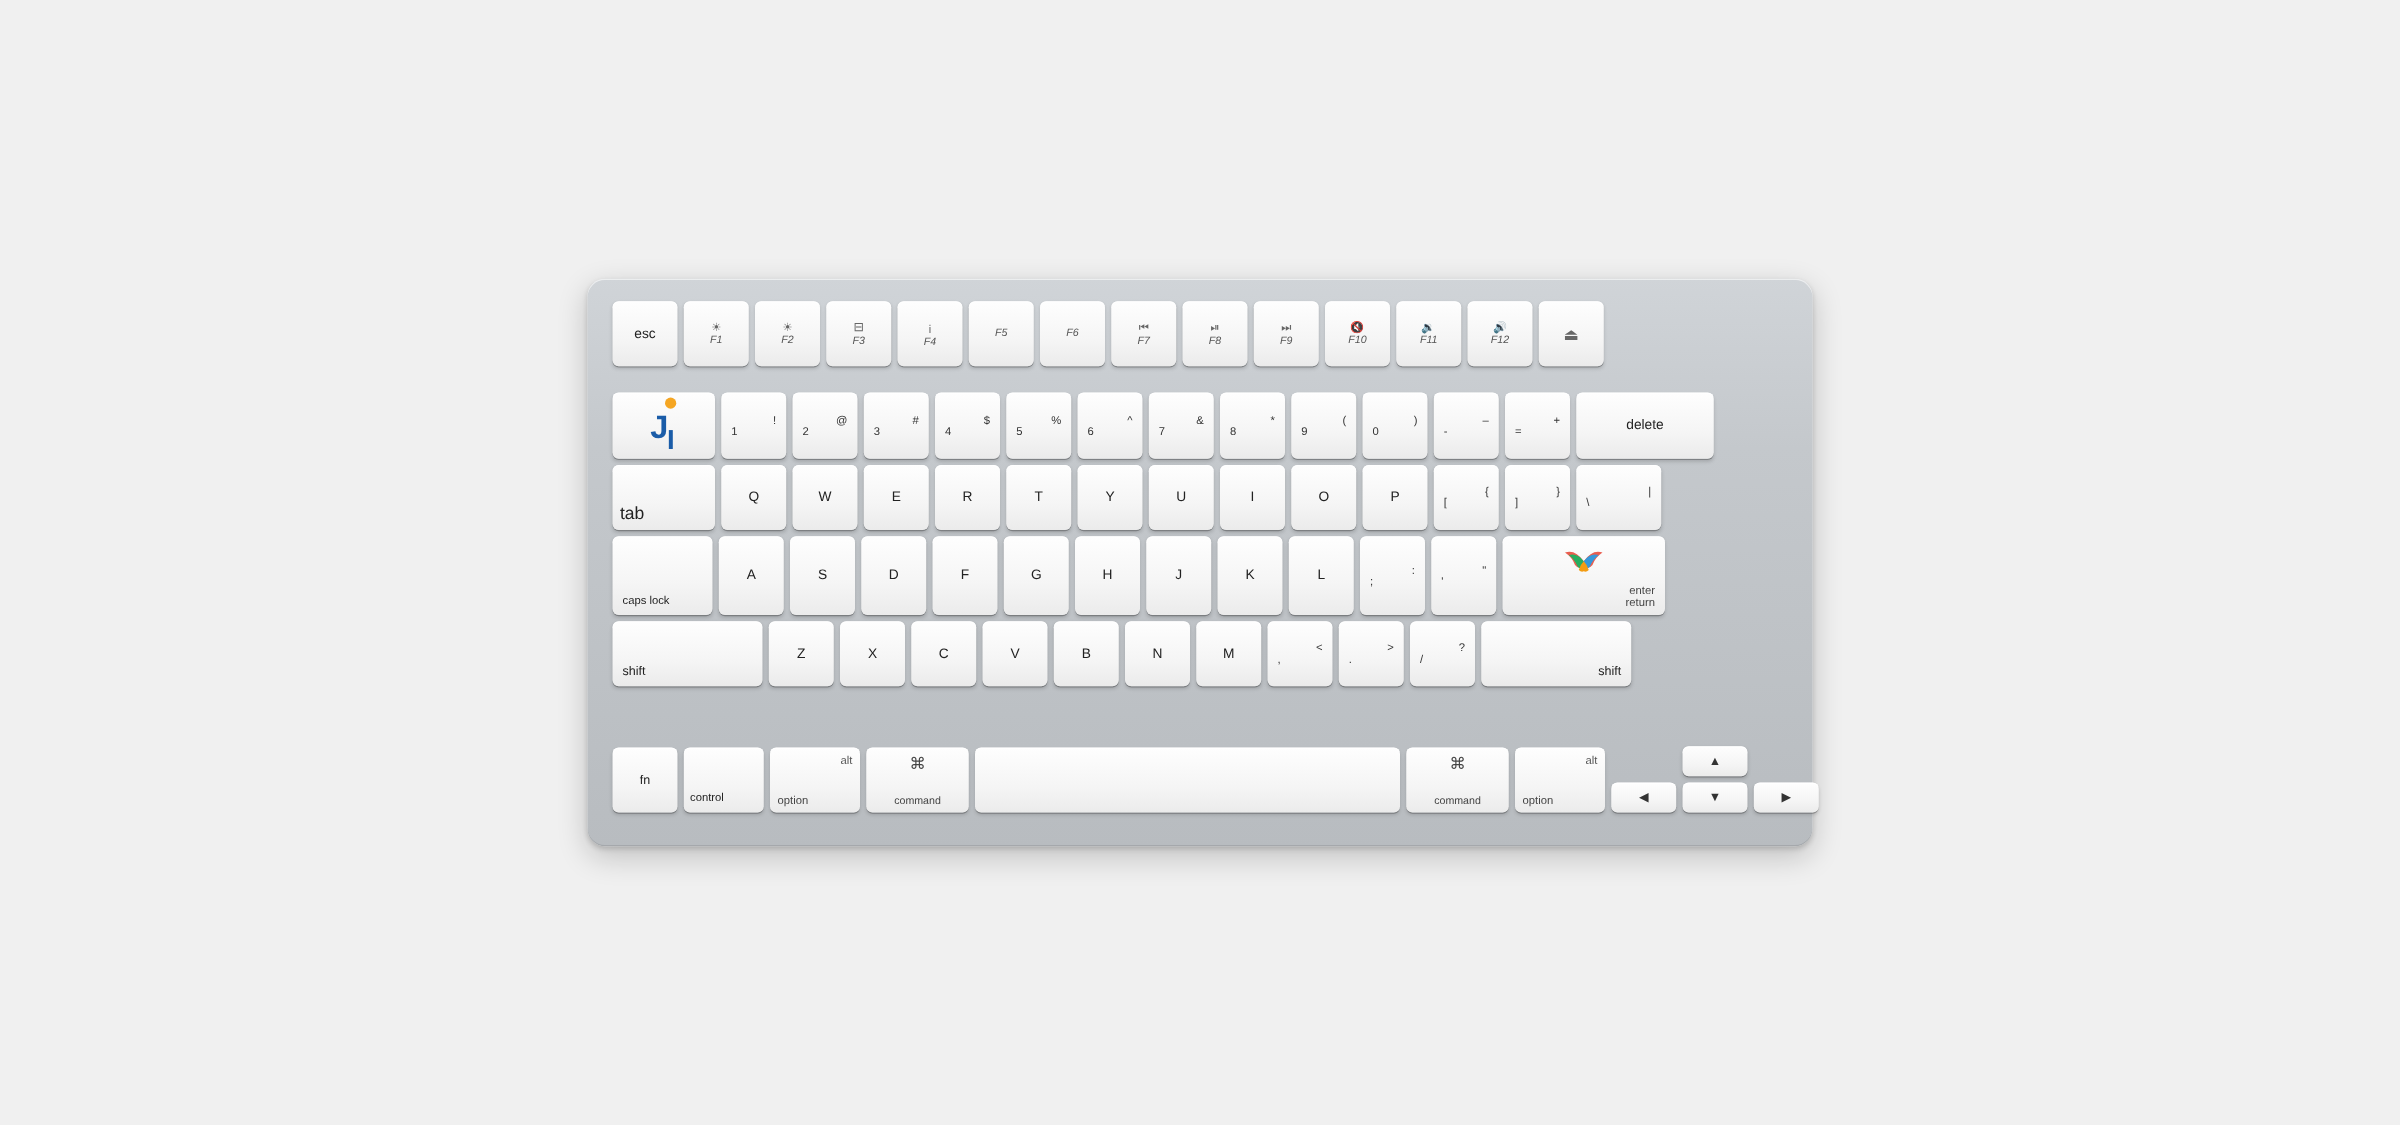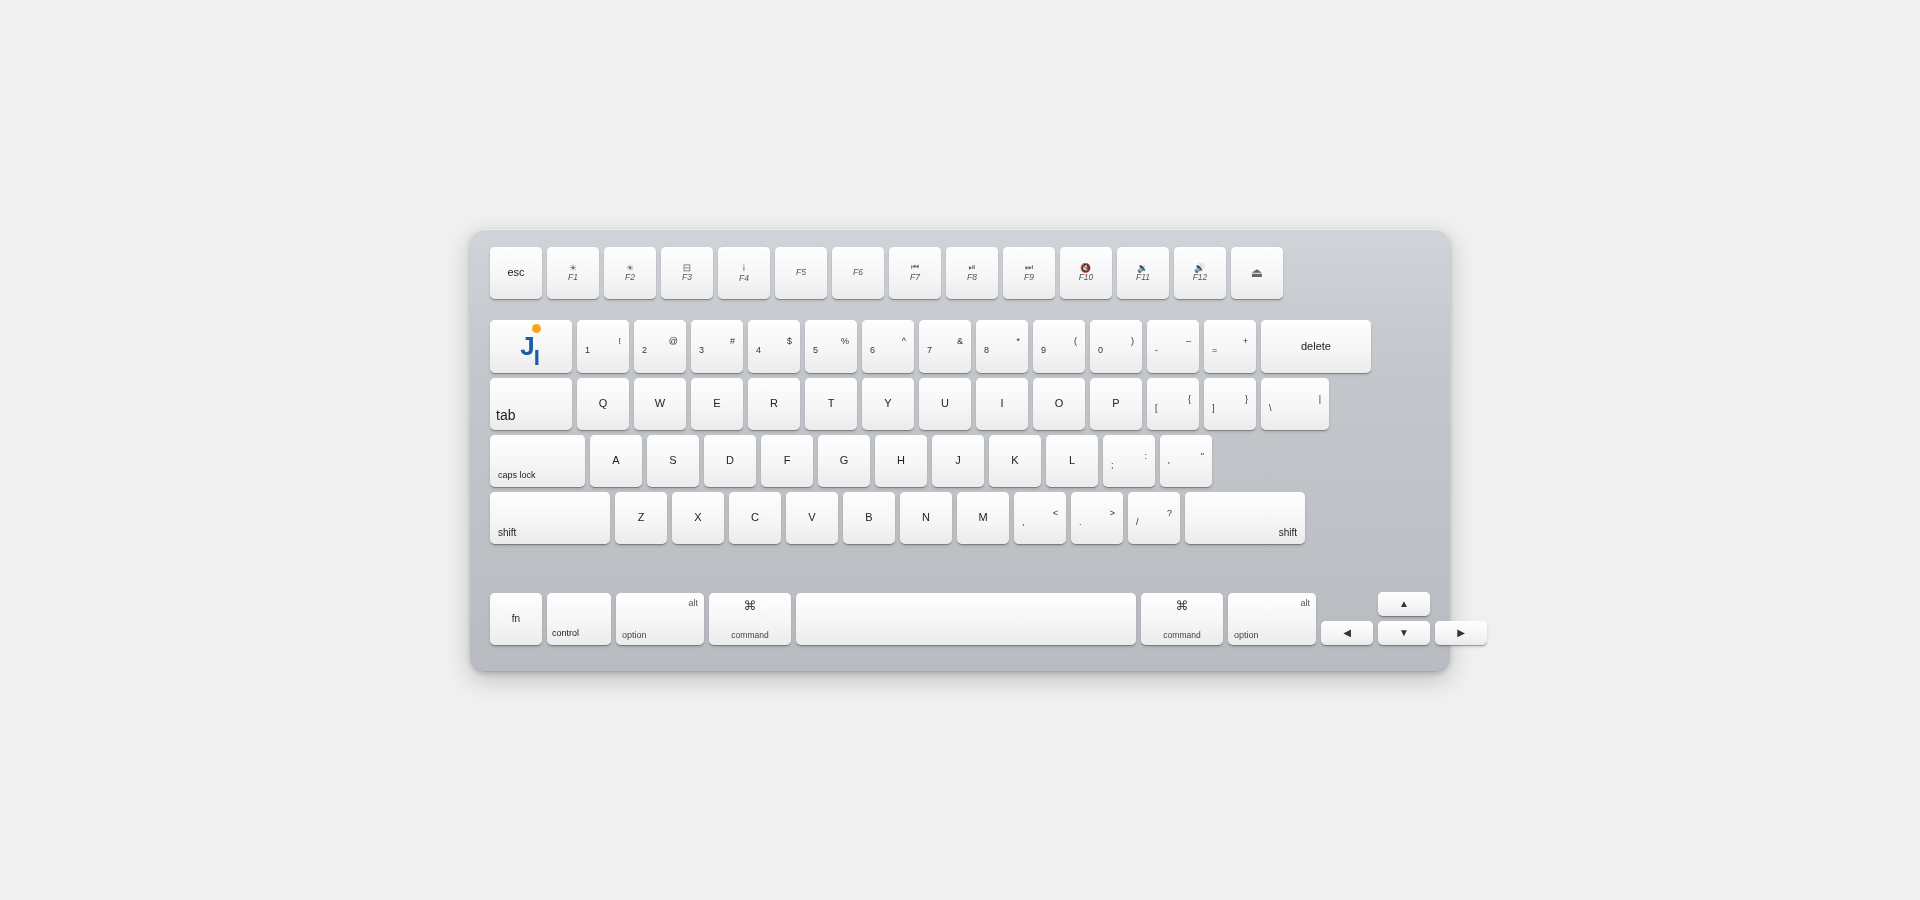--- a/index.html
+++ b/index.html
@@ -80,26 +80,26 @@
       font-size: 9px;
       color: #333;
       align-self: flex-start;
       margin-left: 2px;
       line-height: 1;
     }
 
     
     .w1 { width: 52px; }
     .w-tab { width: 82px; }
-    .w-caps { width: 95px; }
+    .w-caps { width: 80px; }
     .w-shift-l { width: 120px; }
     .w-shift-r { width: 120px; }
     .w-fn { width: 52px; }
     .w-ctrl { width: 64px; }
-    .w-alt { width: 88px; }
+    .w-alt { width: 72px; }
     .w-cmd { width: 82px; }
     .w-space { width: 340px; }
     .w-enter { width: 130px; }
     .w-delete { width: 110px; }
     .w-backslash { width: 68px; }
 
     
     .key-esc { width: 52px; }
     .key-f { width: 52px; }
 
@@ -354,20 +354,36 @@
       </div>
     <div class="key w1">
       <span class="key-label-top">:</span>
       <span class="key-label-bottom">;</span>
     </div>
     <div class="key w1">
       <span class="key-label-top">"</span>
       <span class="key-label-bottom">'</span>
     </div>
 
+    <div class="key w-enter" style="align-items:flex-end; justify-content:space-between; padding: 5px 8px;">
+
+      <div style="align-self:center;">
+        <svg width="34" height="30" viewBox="0 0 34 30" xmlns="http://www.w3.org/2000/svg">
+
+          <path d="M17 15 Q10 5 2 8 Q8 12 10 18 Q13 22 17 20 Q21 22 24 18 Q26 12 32 8 Q24 5 17 15Z" fill="#e74c3c" opacity="0.9"></path>
+          <path d="M17 15 Q12 8 5 10 Q10 14 12 19 Q14 22 17 20Z" fill="#27ae60"></path>
+          <path d="M17 15 Q22 8 29 10 Q24 14 22 19 Q20 22 17 20Z" fill="#3498db"></path>
+          <path d="M17 15 Q14 18 13 22 Q15 24 17 23 Q19 24 21 22 Q20 18 17 15Z" fill="#f39c12"></path>
+        </svg>
+      </div>
+      <div style="display:flex; flex-direction:column; align-items:flex-end;">
+        <span style="font-size:9px; color:#444;">enter</span>
+        <span style="font-size:9px; color:#444;">return</span>
+      </div>
+    </div>
   </div>
 
   <div class="key-row">
     <div class="key w-shift-l" style="align-items:flex-start; justify-content:flex-end; padding-bottom:6px; padding-left:8px;">
       <span class="key-label-main" style="font-size:10px;">shift</span>
     </div>
     <div class="key w1">
         <span class="key-label-main">Z</span>
       </div>
     <div class="key w1">

